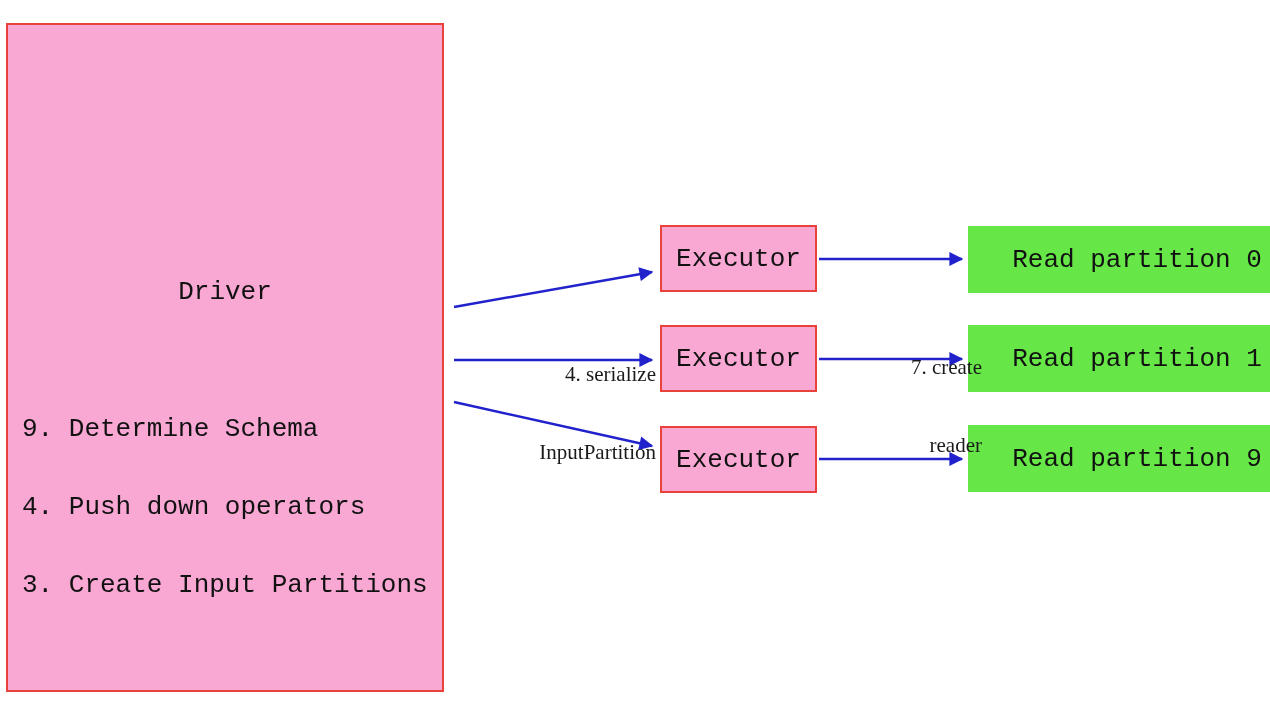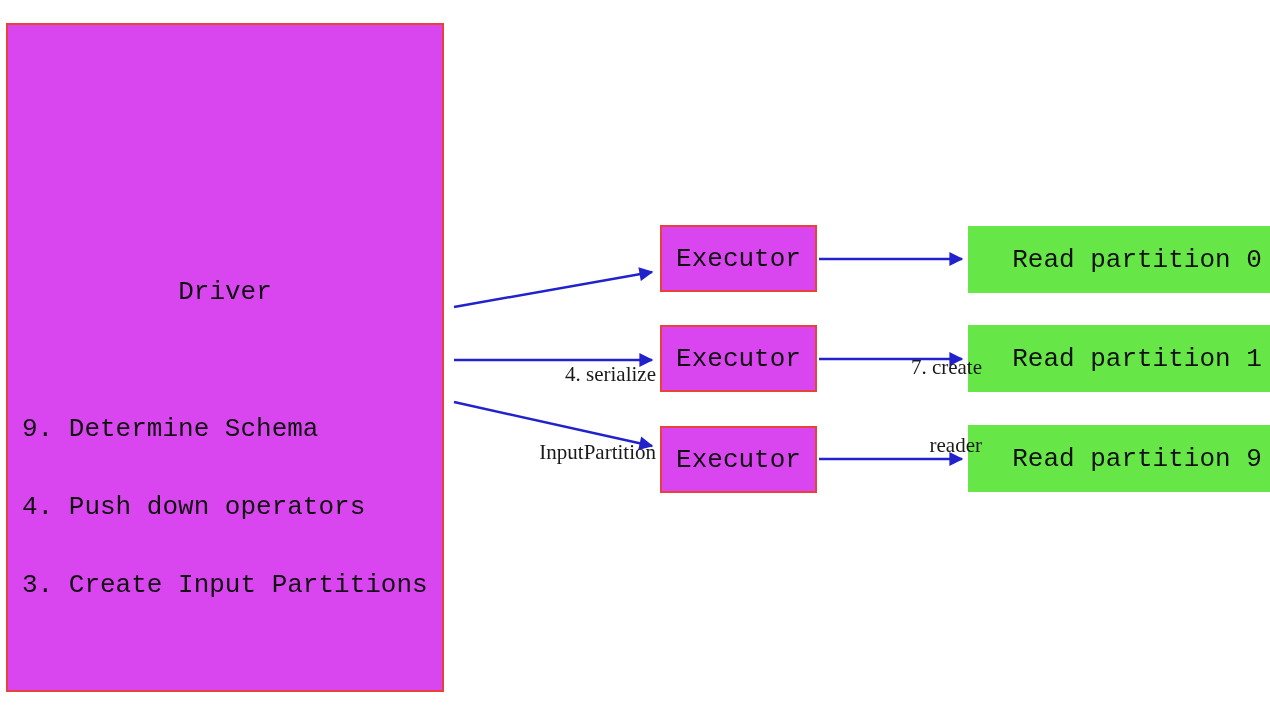--- a/index.html
+++ b/index.html
@@ -18,21 +18,21 @@
   }
   .arrows {
     position: absolute;
     left: 0;
     top: 0;
     pointer-events: none;
   }
   .node {
     position: absolute;
     box-sizing: border-box;
-    background: #d946ef;
+    background: #f9a8d4;
   }
   .driver {
     left: 6px;
     top: 23px;
     width: 438px;
     height: 669px;
     border: 2px solid #e8423a;
   }
   .driver-title {
     position: absolute;

